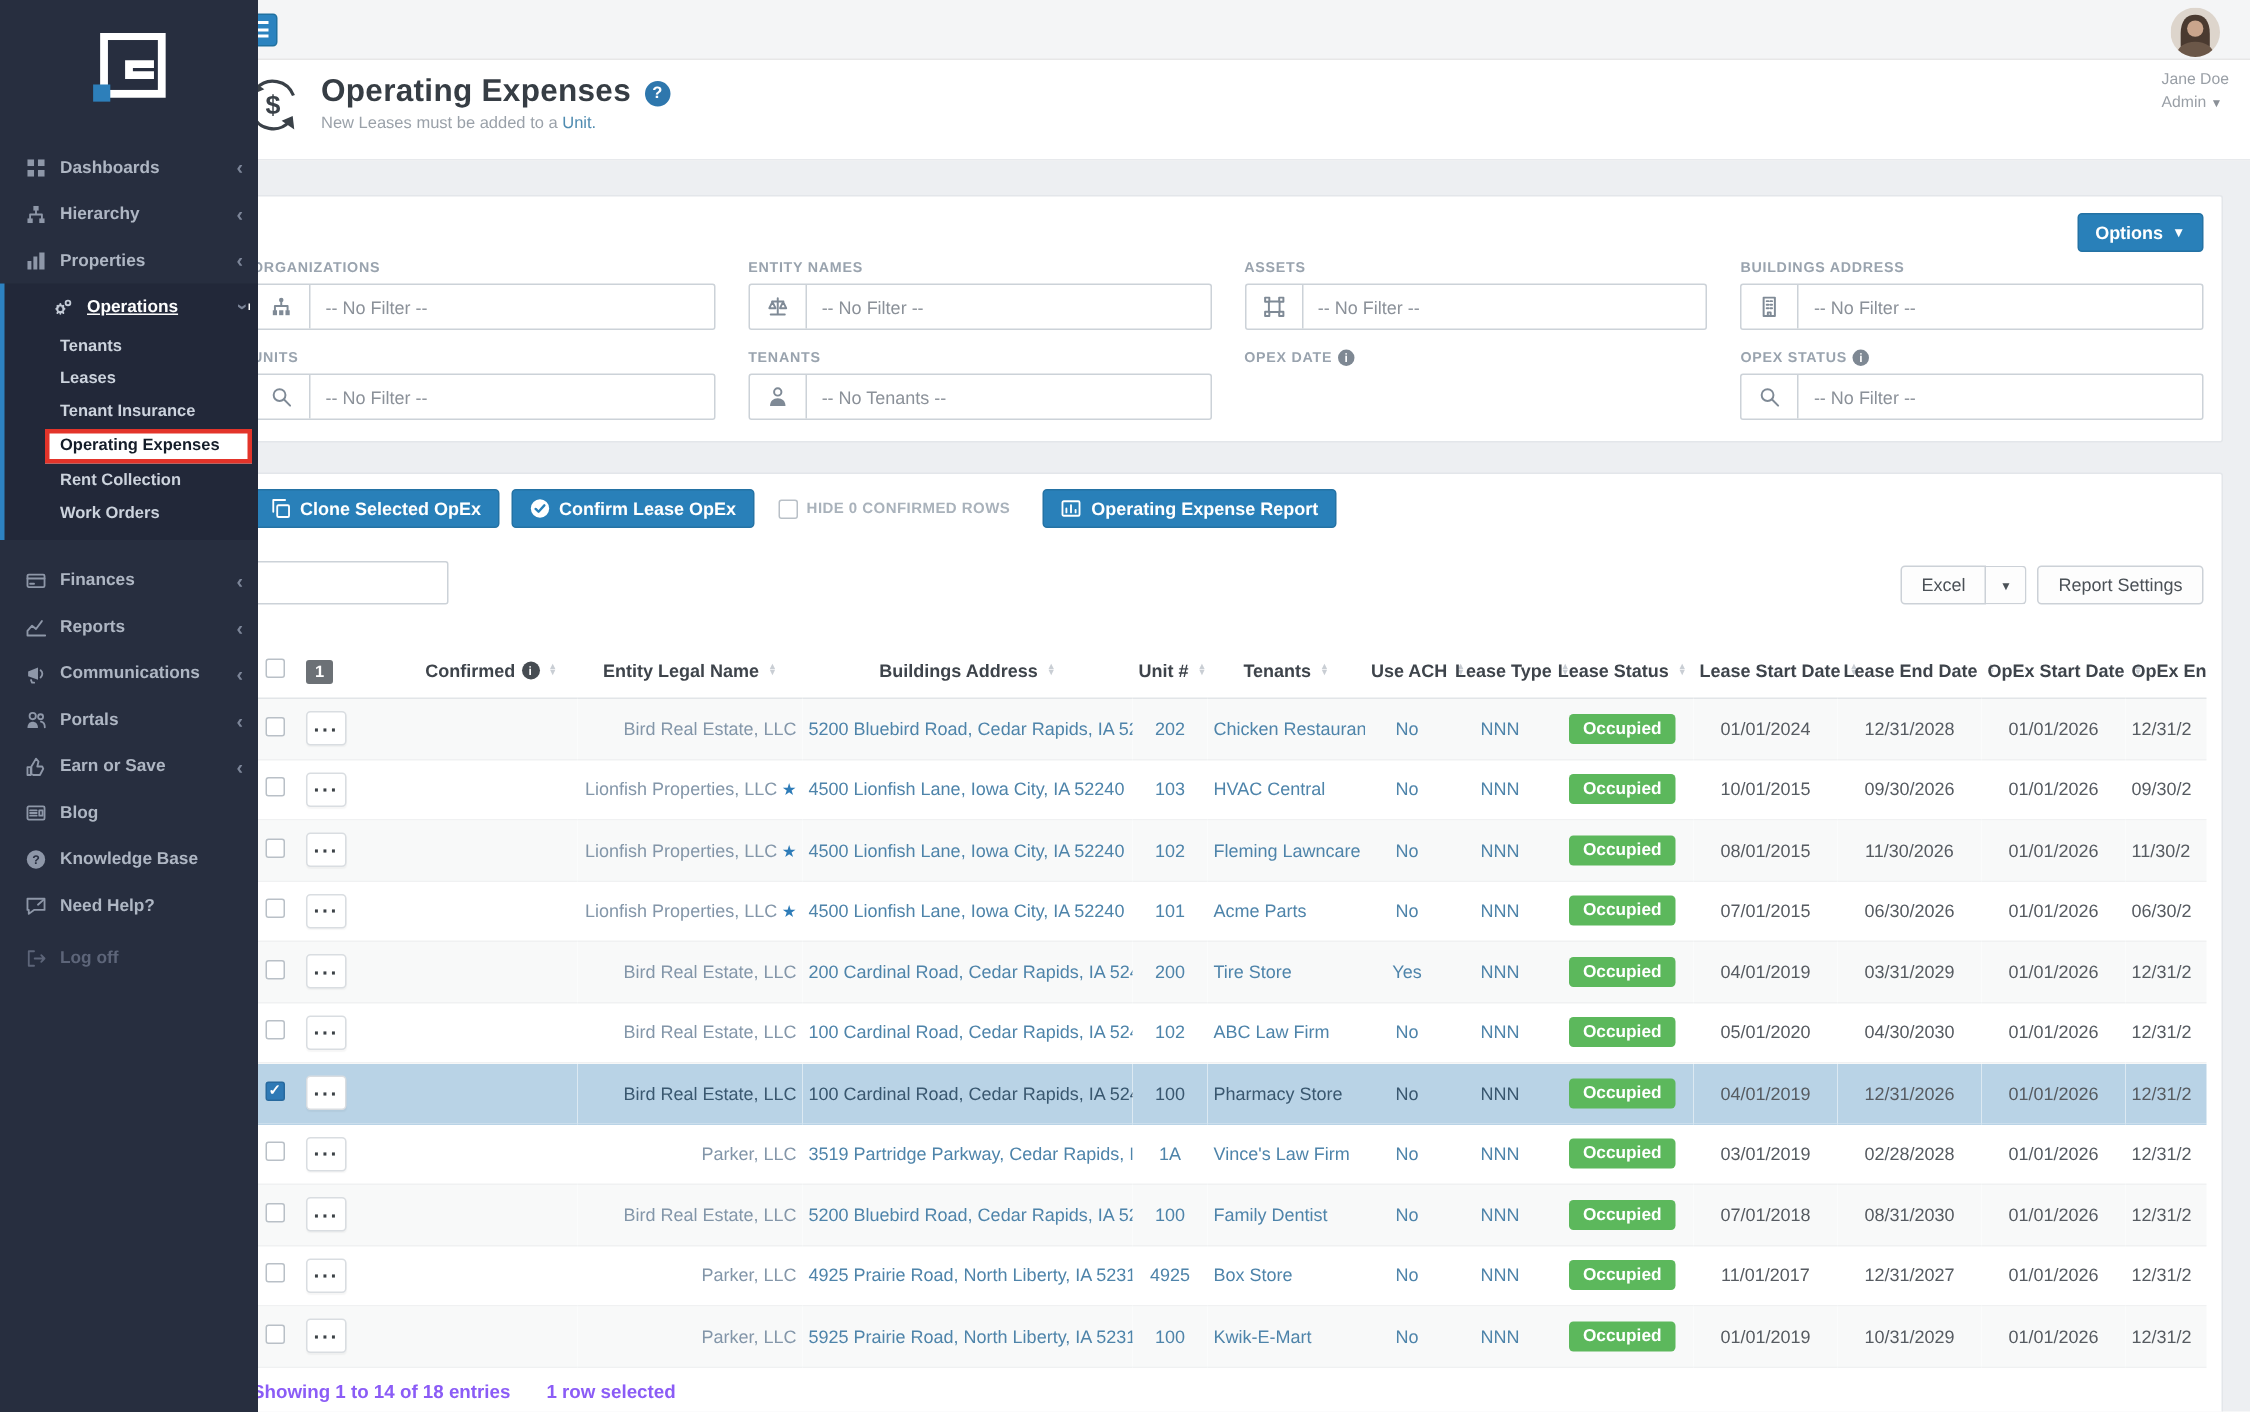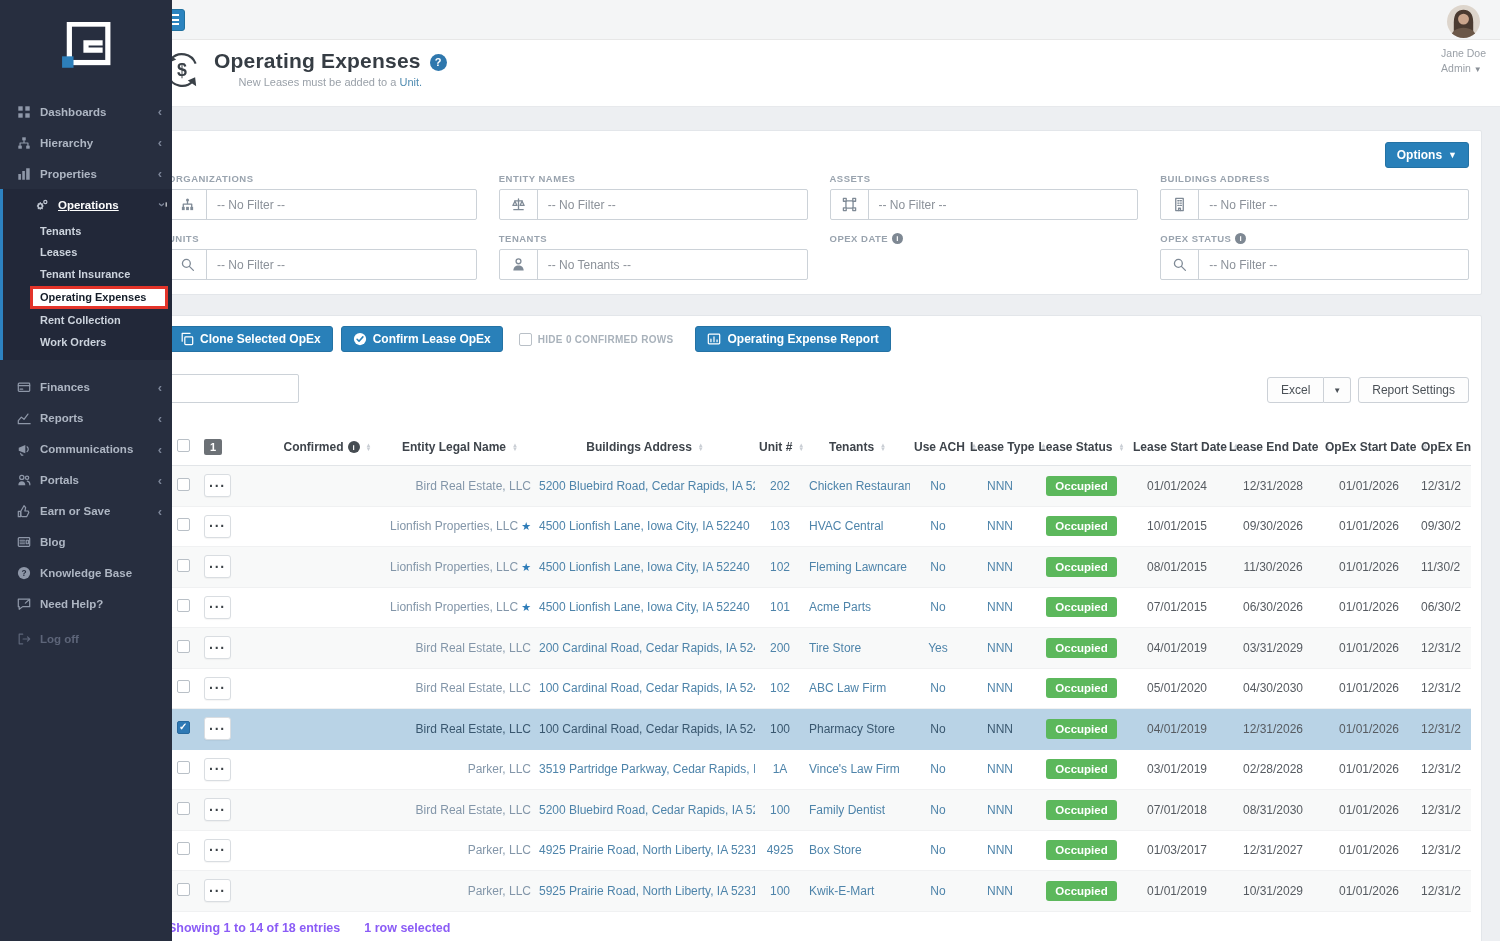--- a/index.html
+++ b/index.html
@@ -35,21 +35,21 @@
   .hamburger i { display:block; width:13px; height:2px; background:#fff; }
   .topbar-right { margin-left:auto; display:flex; align-items:center; gap:8px;flex-direction:column; }
   .chat-circle { width:33px; height:33px; cursor:pointer; }
   .avatar { width:33px; height:33px; border-radius:50%; overflow:hidden; cursor:pointer; }
   .user-meta { font-size:10.5px; color:#999fa6; line-height:1.4; cursor:pointer; }
   .user-caret { font-size:8px; color:#8a9097; }
   .title-panel { background:#fff; border-bottom:1px solid #e7e9ec; padding:9px 0 0 16px; display:flex; align-items:flex-start; gap:11px; height:67px; }
   .title-icon svg { width:42px; height:42px; }
   .page-title { font-size:21px; color:#363d44; font-weight:bold; display:inline; letter-spacing:.2px; }
   .help-badge { display:inline-flex; width:17px; height:17px; border-radius:50%; background:#2e77ad; color:#fff; font-size:11px; font-weight:bold; align-items:center; justify-content:center; margin-left:9px; vertical-align:2px; cursor:pointer; }
-  .subtitle { font-size:11px; color:#9aa1a9; margin-top:3px;text-align:center; }
+  .subtitle { font-size:11px; color:#9aa1a9; margin-top:3px; }
   .subtitle a { color:#4f8bb0; text-decoration:none; cursor:pointer; }
   .content { padding:23px 18px 0 10px; }
   .card { background:#fff; border:1px solid #e3e6ea; border-radius:2px; }
   .filter-card { padding:11px 12px 14px; }
   .options-row { display:flex; justify-content:flex-end; margin-bottom:5px; }
   .btn-primary { background:#2980b9; color:#fff; font-size:12px; font-weight:bold; border:1px solid #2472a4; border-radius:3px; padding:5px 11px; display:inline-flex; align-items:center; gap:6px; cursor:pointer; font-family:inherit; white-space:nowrap; }
   .btn-primary .b-ic { width:14px; height:14px; display:inline-flex; }
   .btn-primary .b-ic svg { width:100%; height:100%; }
   .b-caret { font-size:9px; }
   .filter-grid { display:grid; grid-template-columns:repeat(4,1fr); column-gap:22px; row-gap:13px; }
@@ -670,21 +670,21 @@
                 <td class="c"><span class="chk"></span></td>
                 <td class="l"><button class="dots-btn">···</button></td>
                 <td class="c"></td>
                 <td class="r"><a class="ent">Parker, LLC</a></td>
                 <td class="l"><a class="lnk">4925 Prairie Road, North Liberty, IA 52317</a></td>
                 <td class="c"><a class="lnk">4925</a></td>
                 <td class="l"><a class="lnk">Box Store</a></td>
                 <td class="c"><a class="lnk">No</a></td>
                 <td class="c"><a class="lnk">NNN</a></td>
                 <td class="c"><span class="badge-occ">Occupied</span></td>
-                <td class="c date">01/03/2017</td>
+                <td class="c date">11/01/2017</td>
                 <td class="c date">12/31/2027</td>
                 <td class="c date">01/01/2026</td>
                 <td class="l date">12/31/2</td>
               </tr>
               <tr class="odd">
                 <td class="c"><span class="chk"></span></td>
                 <td class="l"><button class="dots-btn">···</button></td>
                 <td class="c"></td>
                 <td class="r"><a class="ent">Parker, LLC</a></td>
                 <td class="l"><a class="lnk">5925 Prairie Road, North Liberty, IA 52317</a></td>

